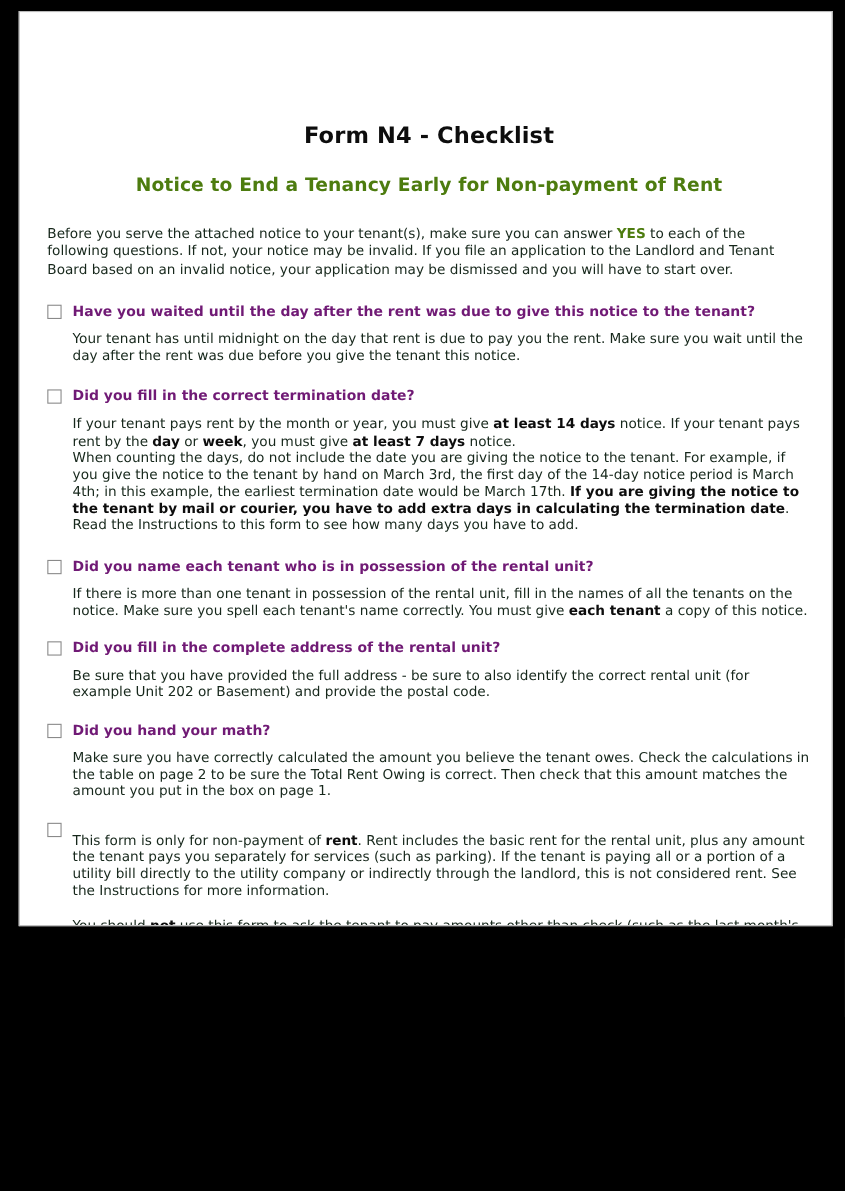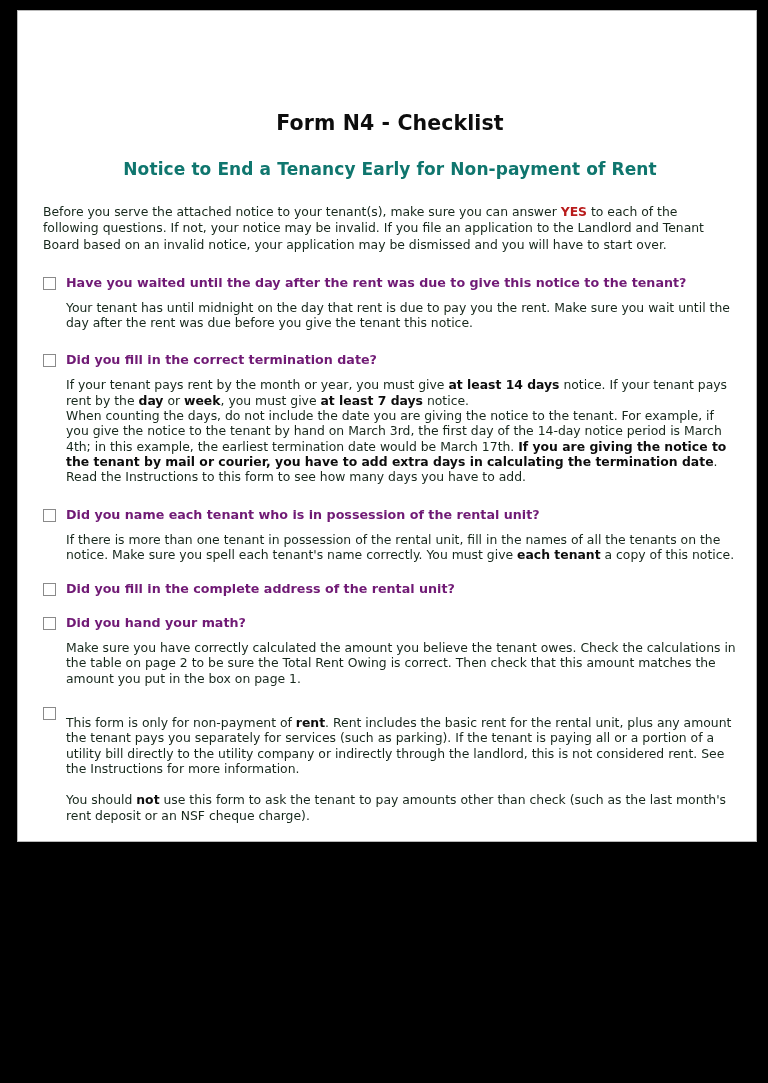--- a/index.html
+++ b/index.html
@@ -54,34 +54,34 @@
     font-weight: bold;
     color: #0d0d0d;
     letter-spacing: 0.1px;
   }
   .doc-subtitle {
     margin: 0;
     padding-top: 24px;
     text-align: center;
     font-size: 17px;
     font-weight: bold;
-    color: #0f766e;
+    color: #4d7c0f;
     letter-spacing: 0.1px;
   }
 
   
   .intro {
     margin: 0;
     padding-top: 25px;
     font-size: 12.4px;
     line-height: 16.3px;
     color: #16271b;
     text-align: left;
   }
-  .intro b { color: #b91c1c; }
+  .intro b { color: #4d7c0f; }
 
   
   .checklist {
     list-style: none;
     margin: 0;
     padding: 0;
   }
   .check-item {
     position: relative;
     padding-left: 23px;
@@ -174,20 +174,23 @@
           <span class="checkbox"></span>
           <span class="q-text">Did you name each tenant who is in possession of the rental unit?</span>
           <div class="body-block" style="padding-left:0">
             <p class="body-para"><span>If there is more than one tenant in possession of the rental unit, fill in the names of all the tenants on the notice. Make sure you spell each tenant's name correctly. You must give </span><b>each tenant</b><span> a copy of this notice.</span></p>
           </div>
         </li>
 
         <li class="check-item gap-md">
           <span class="checkbox"></span>
           <span class="q-text">Did you fill in the complete address of the rental unit?</span>
+          <div class="body-block" style="padding-left:0">
+            <p class="body-para">Be sure that you have provided the full address - be sure to also identify the correct rental unit (for example Unit 202 or Basement) and provide the postal code.</p>
+          </div>
         </li>
 
         <li class="check-item gap-md">
           <span class="checkbox"></span>
           <span class="q-text">Did you hand your math?</span>
           <div class="body-block" style="padding-left:0">
             <p class="body-para">Make sure you have correctly calculated the amount you believe the tenant owes. Check the calculations in the table on page 2 to be sure the Total Rent Owing is correct. Then check that this amount matches the amount you put in the box on page 1.</p>
           </div>
         </li>
 

